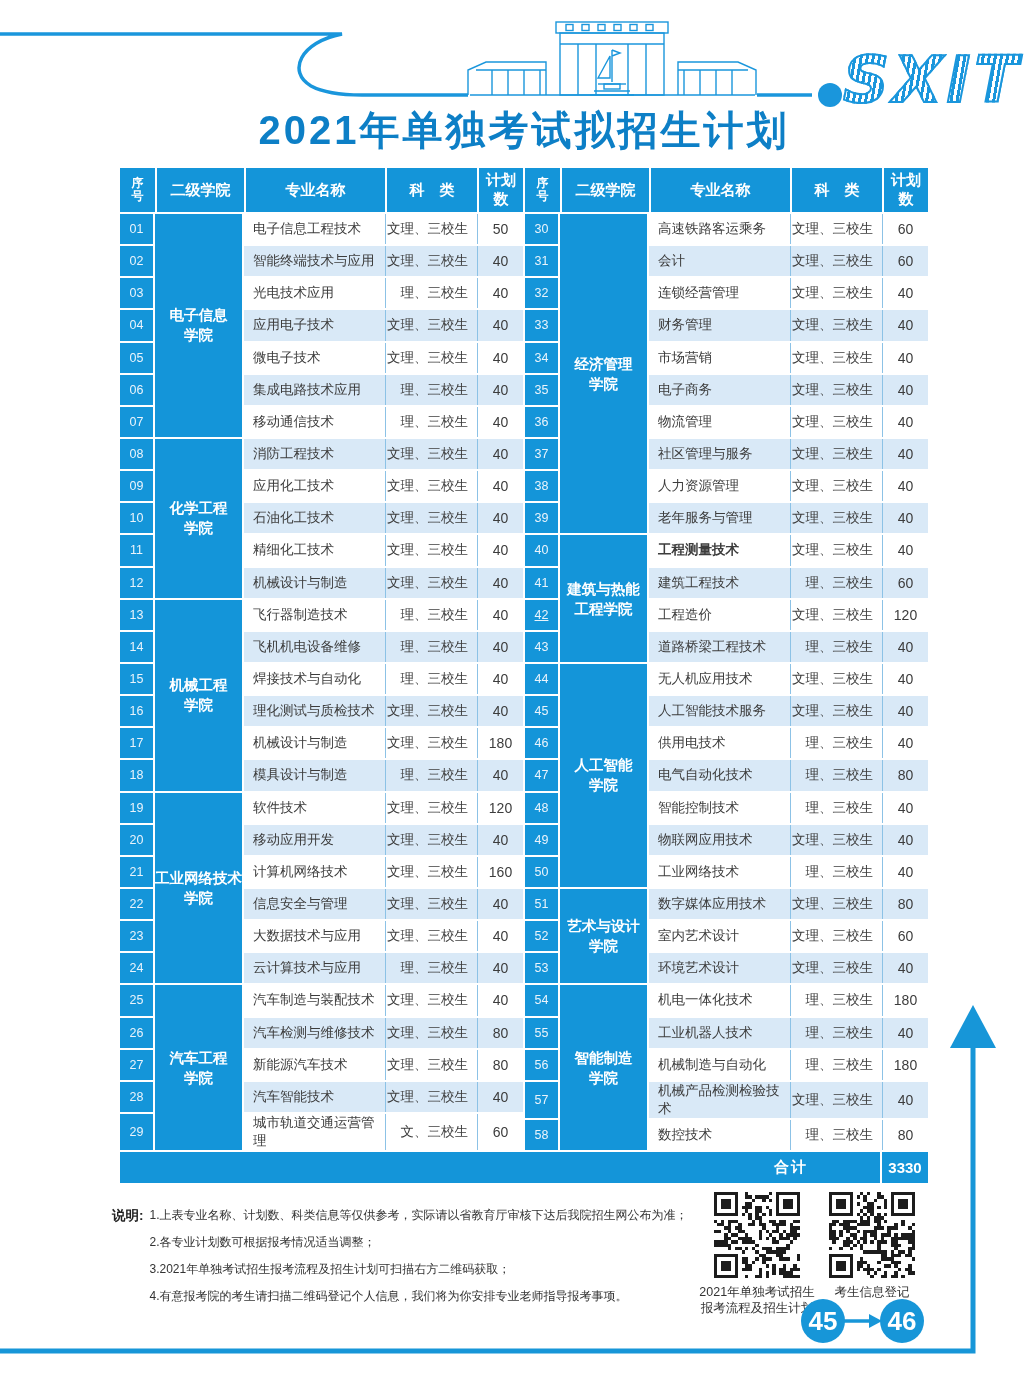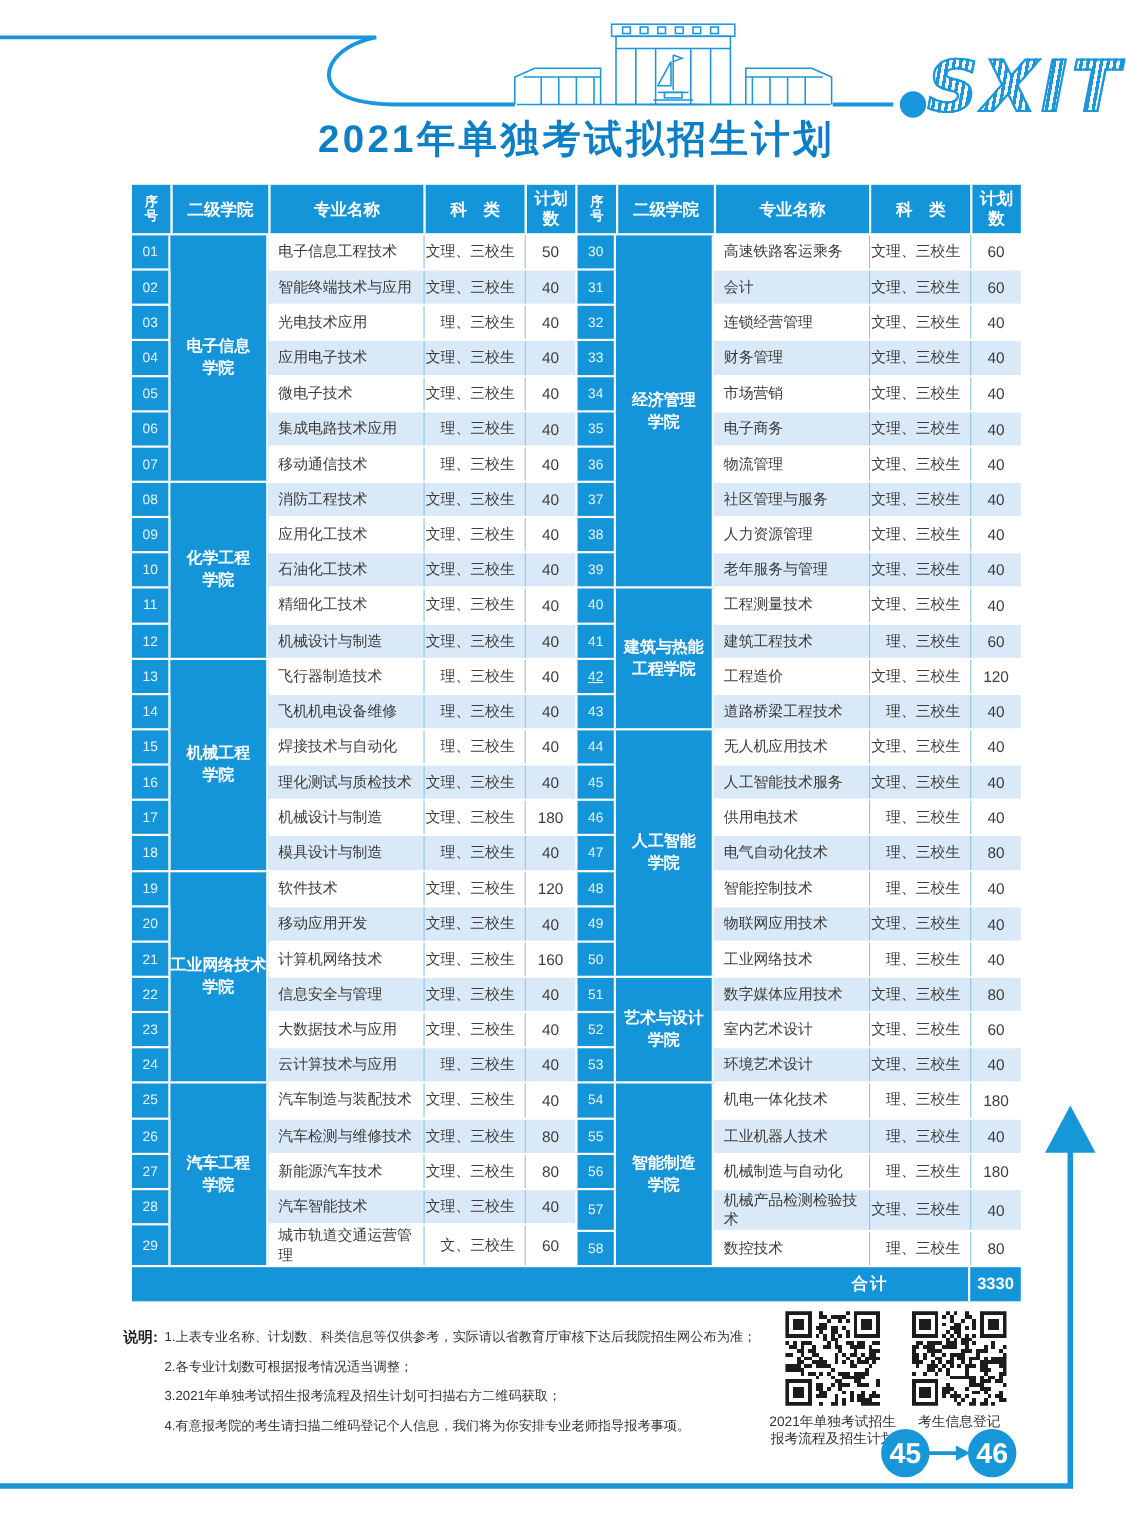--- a/index.html
+++ b/index.html
@@ -15,21 +15,21 @@
 
   
   .deco-top{position:absolute;left:0;top:0;pointer-events:none;}
   .sxit{position:absolute;left:843px;top:48px;font-family:"DejaVu Sans","Liberation Sans",sans-serif;
         font-style:italic;font-weight:900;font-size:64px;letter-spacing:4px;line-height:1;
         background:repeating-linear-gradient(100deg,var(--line-blue) 0 3px,#ffffff 3px 6px);
         -webkit-background-clip:text;background-clip:text;color:transparent;
         -webkit-text-stroke:2px var(--line-blue);}
 
   .title{position:absolute;left:120px;top:103px;width:808px;text-align:center;
-         font-size:35px;font-weight:bold;color:var(--title-blue);letter-spacing:3px;}
+         font-size:40px;font-weight:bold;color:var(--title-blue);letter-spacing:3px;}
 
   
   .table-wrap{position:absolute;left:120px;top:168px;width:808px;}
   .halves{display:flex;gap:2px;}
   .half{width:403px;}
   .thead,.tbody{display:grid;grid-template-columns:35px 89px 141px 92px 46px;}
   .thead{height:44px;margin-bottom:2px;}
   .th{background:var(--blue);color:#fff;font-weight:bold;font-size:15px;
       display:flex;align-items:center;justify-content:center;text-align:center;}
   .th + .th{border-left:2px solid #fff;}
@@ -305,21 +305,21 @@
             <div class="cell c-major white" style="grid-row: 9;">人力资源管理</div>
             <div class="cell c-cat white" style="grid-row: 9;">文理、三校生</div>
             <div class="cell c-plan white" style="grid-row: 9;">40</div>
             <div class="cell c-num pale" style="grid-row: 10;">39</div>
             <div class="cell c-major pale" style="grid-row: 10;">老年服务与管理</div>
             <div class="cell c-cat pale" style="grid-row: 10;">文理、三校生</div>
             <div class="cell c-plan pale" style="grid-row: 10;">40</div>
             <div class="cell c-num white" style="grid-row: 11;">40</div>
             <div class="cell c-college" style="grid-row: 11 / span 4; white-space: pre-line;">建筑与热能
 工程学院</div>
-            <div class="cell c-major white" style="grid-row: 11;">工程测量技术</div>
+            <div class="cell c-major white" style="grid-row: 11; font-weight: bold;">工程测量技术</div>
             <div class="cell c-cat white" style="grid-row: 11;">文理、三校生</div>
             <div class="cell c-plan white" style="grid-row: 11;">40</div>
             <div class="cell c-num pale" style="grid-row: 12;">41</div>
             <div class="cell c-major pale" style="grid-row: 12;">建筑工程技术</div>
             <div class="cell c-cat pale" style="grid-row: 12;">理、三校生</div>
             <div class="cell c-plan pale" style="grid-row: 12;">60</div>
             <div class="cell c-num white" style="grid-row: 13; text-decoration: underline;">42</div>
             <div class="cell c-major white" style="grid-row: 13;">工程造价</div>
             <div class="cell c-cat white" style="grid-row: 13;">文理、三校生</div>
             <div class="cell c-plan white" style="grid-row: 13;">120</div>

